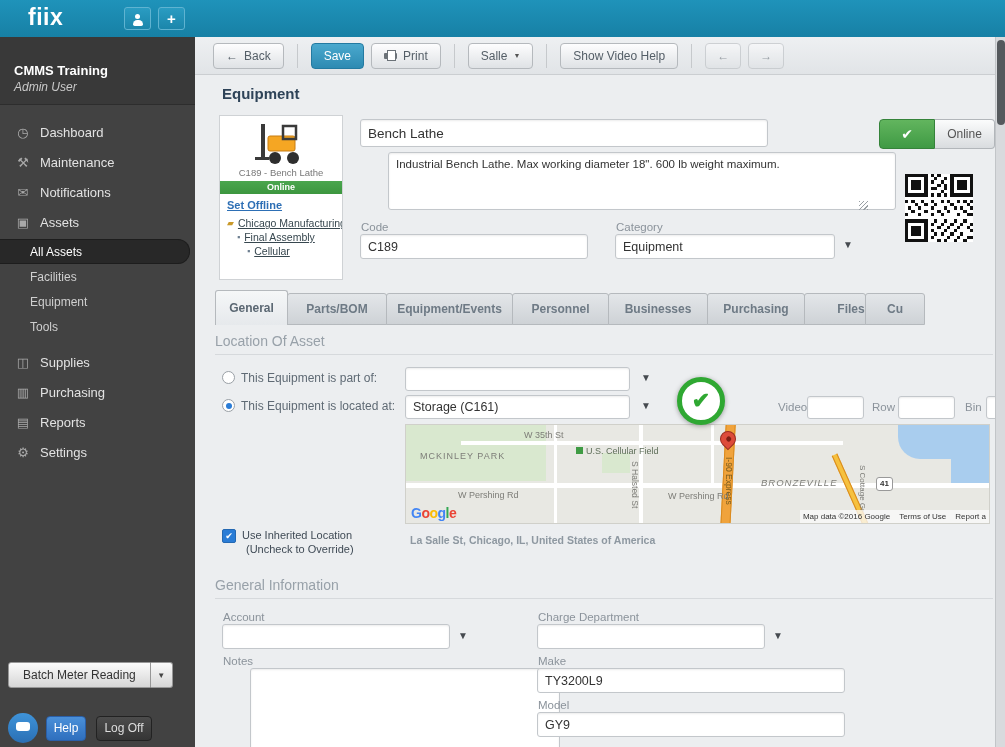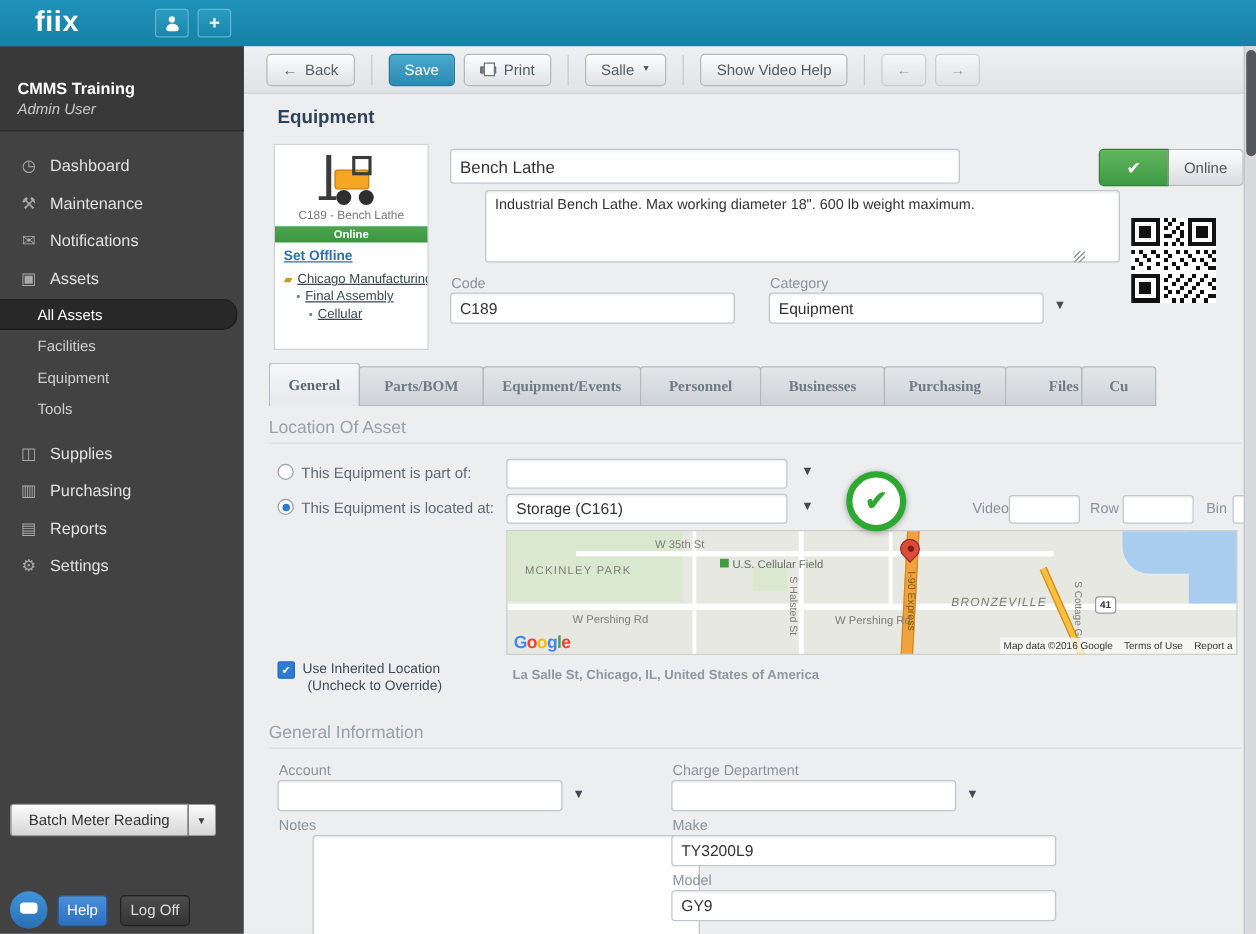--- a/index.html
+++ b/index.html
@@ -30,21 +30,21 @@
   .sb-user { color:#c9c9c9; font-size:12px; font-style:italic; margin-top:2px; }
   .nav { padding-top:12px; }
   .nav-item { height:30px; display:flex; align-items:center; gap:9px; padding-left:15px;
     color:#e2e2e2; font-size:13px; cursor:pointer; }
   .nav-icon { width:16px; text-align:center; color:#a9a9a9; font-size:13px; }
   .nav-sub { margin:2px 0 8px; }
   .nav-sub-item { height:25px; display:flex; align-items:center; padding-left:30px;
     color:#cfcfcf; font-size:12px; cursor:pointer; }
   .nav-sub-item.selected { background:#282828; border:1px solid #1d1d1d; border-left:none;
     width:190px; border-radius:0 12px 12px 0; color:#fff; }
-  .batch-wrap { position:absolute; left:8px; top:606px; display:flex; }
+  .batch-wrap { position:absolute; left:8px; top:625px; display:flex; }
   .batch-btn { height:26px; padding:0 14px; background:linear-gradient(#fbfbfb,#d6d6d6);
     border:1px solid #979797; border-radius:3px 0 0 3px; font-size:12px; color:#333;
     line-height:24px; cursor:pointer; }
   .batch-caret { width:22px; height:26px; background:linear-gradient(#fbfbfb,#d6d6d6);
     border:1px solid #979797; border-left:none; border-radius:0 3px 3px 0;
     text-align:center; line-height:26px; font-size:8px; color:#444; cursor:pointer; }
   .chat-circle { position:absolute; left:8px; top:676px; width:30px; height:30px;
     border-radius:50%; background:linear-gradient(#3f94da,#2a6fb4); cursor:pointer; }
   .chat-circle::after { content:""; position:absolute; left:8px; top:9px; width:14px;
     height:9px; border-radius:3px; background:#fff; }
@@ -116,21 +116,21 @@
     background:linear-gradient(#62b55e,#3f9a44); color:#fff; text-align:center;
     line-height:28px; font-size:14px; cursor:pointer; }
   .online-label { position:absolute; left:740px; top:82px; width:60px; height:30px;
     border:1px solid #b2b6ba; border-left:none; border-radius:0 4px 4px 0;
     background:linear-gradient(#fbfcfc,#d9dcdf); color:#555; text-align:center;
     line-height:28px; font-size:12px; cursor:pointer; }
   .qr { position:absolute; left:710px; top:136px; }
 
   
   .tabbar { position:absolute; left:20px; top:253px; width:790px; height:35px;
-    display:flex; align-items:flex-end; overflow:hidden;font-family:Liberation Serif, serif; }
+    display:flex; align-items:flex-end; overflow:hidden; }
   .tab { flex:none; height:32px; border:1px solid #b5b9bd; border-radius:3px 3px 0 0;
     background:linear-gradient(#e3e6e9,#ced2d6); color:#6e7a85; font-size:12px;
     font-weight:bold; text-align:center; line-height:30px; margin-right:-1px;
     cursor:pointer; white-space:nowrap; overflow:hidden; }
   .tab.active { height:35px; background:linear-gradient(#f5f7f8,#e6e9ec);
     border-bottom:none; color:#5a6772; line-height:34px; }
 
   .sec-head { position:absolute; left:20px; width:778px; font-size:14px; color:#98a1a9;
     border-bottom:1px solid #d6d9dc; padding-bottom:5px; }
 

